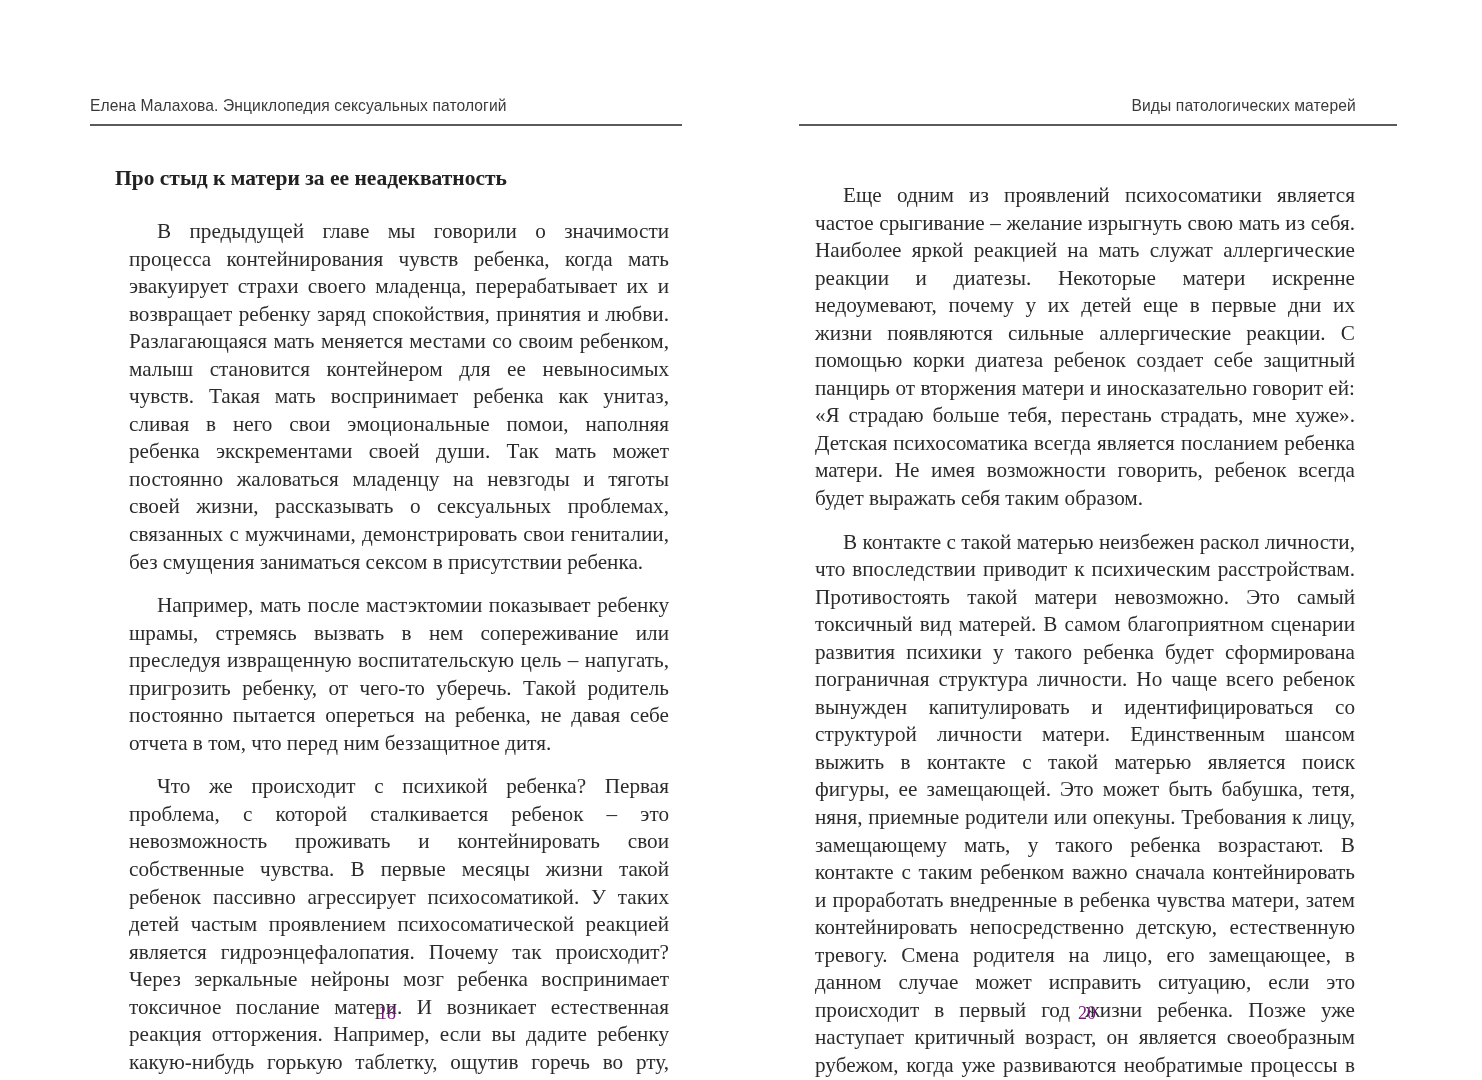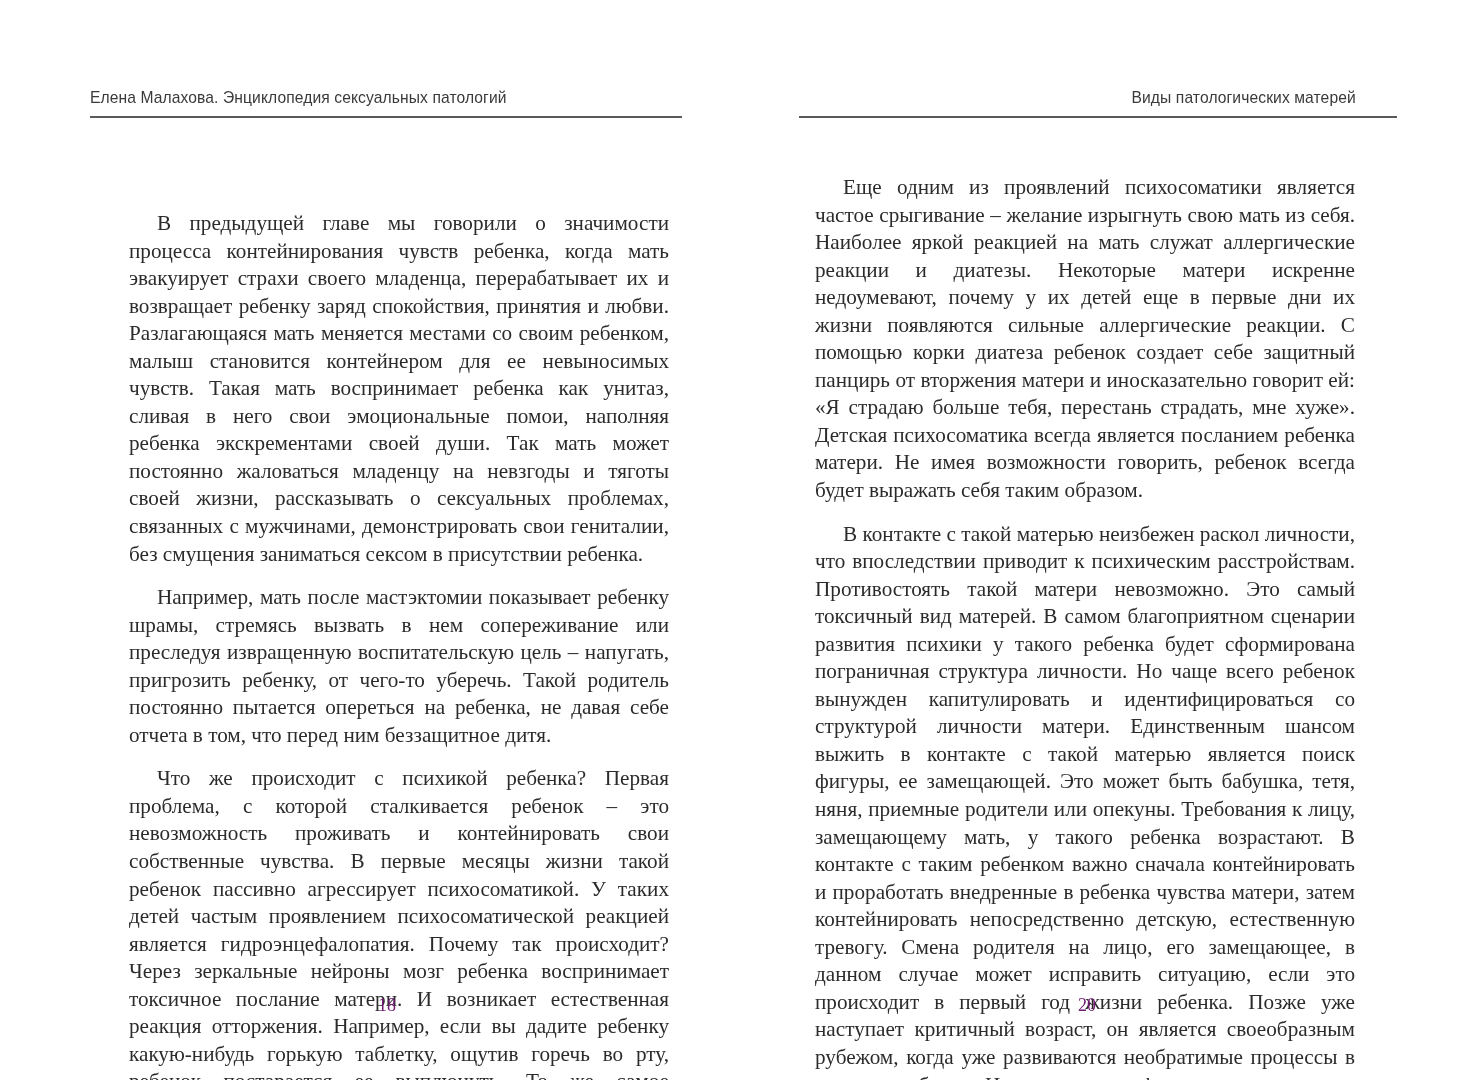--- a/index.html
+++ b/index.html
@@ -10,21 +10,21 @@
   body {
     width: 1482px;
     height: 1080px;
     position: relative;
     overflow: hidden;
     font-family: "Liberation Serif", "DejaVu Serif", serif;
     color: #2a2a2a;
   }
   .page {
     position: absolute;
-    top: 0;
+    top: 8px;
     height: 976px;
   }
   .page.left { left: 0; width: 741px; }
   .page.right { left: 741px; width: 741px; }
 
   .running-head {
     position: absolute;
     top: 88px;
     font-family: "Liberation Sans", "DejaVu Sans", sans-serif;
     font-size: 17px;
@@ -75,20 +75,21 @@
   }
   .page.left .page-number { left: 378px; }
   .page.right .page-number { left: 337px; }
 </style>
 </head>
 <body>
 
 <div class="page left">
   <div class="running-head">Елена Малахова. Энциклопедия сексуальных патологий</div>
   <div class="head-rule"></div>
+  <div class="section-title">Про стыд к матери за ее неадекватность</div>
   <div class="body">
     <p class="para">В предыдущей главе мы говорили о значимости процесса контейнирования чувств ребенка, когда мать эвакуирует страхи своего младенца, перерабатывает их и возвращает ребенку заряд спокойствия, принятия и любви. Разлагающаяся мать меняется местами со своим ребенком, малыш становится контейнером для ее невыносимых чувств. Такая мать воспринимает ребенка как унитаз, сливая в него свои эмоциональные помои, наполняя ребенка экскрементами своей души. Так мать может постоянно жаловаться младенцу на невзгоды и тяготы своей жизни, рассказывать о сексуальных проблемах, связанных с мужчинами, демонстрировать свои гениталии, без смущения заниматься сексом в присутствии ребенка.</p>
     <p class="para">Например, мать после мастэктомии показывает ребенку шрамы, стремясь вызвать в нем сопереживание или преследуя извращенную воспитательскую цель – напугать, пригрозить ребенку, от чего-то уберечь. Такой родитель постоянно пытается опереться на ребенка, не давая себе отчета в том, что перед ним беззащитное дитя.</p>
     <p class="para">Что же происходит с психикой ребенка? Первая проблема, с которой сталкивается ребенок – это невозможность проживать и контейнировать свои собственные чувства. В первые месяцы жизни такой ребенок пассивно агрессирует психосоматикой. У таких детей частым проявлением психосоматической реакцией является гидроэнцефалопатия. Почему так происходит? Через зеркальные нейроны мозг ребенка воспринимает токсичное послание матери. И возникает естественная реакция отторжения. Например, если вы дадите ребенку какую-нибудь горькую таблетку, ощутив горечь во рту, ребенок постарается ее выплюнуть. То же самое происходит и с эмоциональной пищей. Мозг ребенка начинает это отторгать. В качестве защитной реакции возникает повышенное внутричерепное давление и накапливание жидкости в полости мозга. Ребенок делает выбор в пользу болезни, которая в сравнении с материнским давлением кажется менее опасной. Из двух зол выбирает наименьшее.</p>
   </div>
   <div class="page-number">18</div>
 </div>
 
 <div class="page right">
   <div class="running-head">Виды патологических матерей</div>

